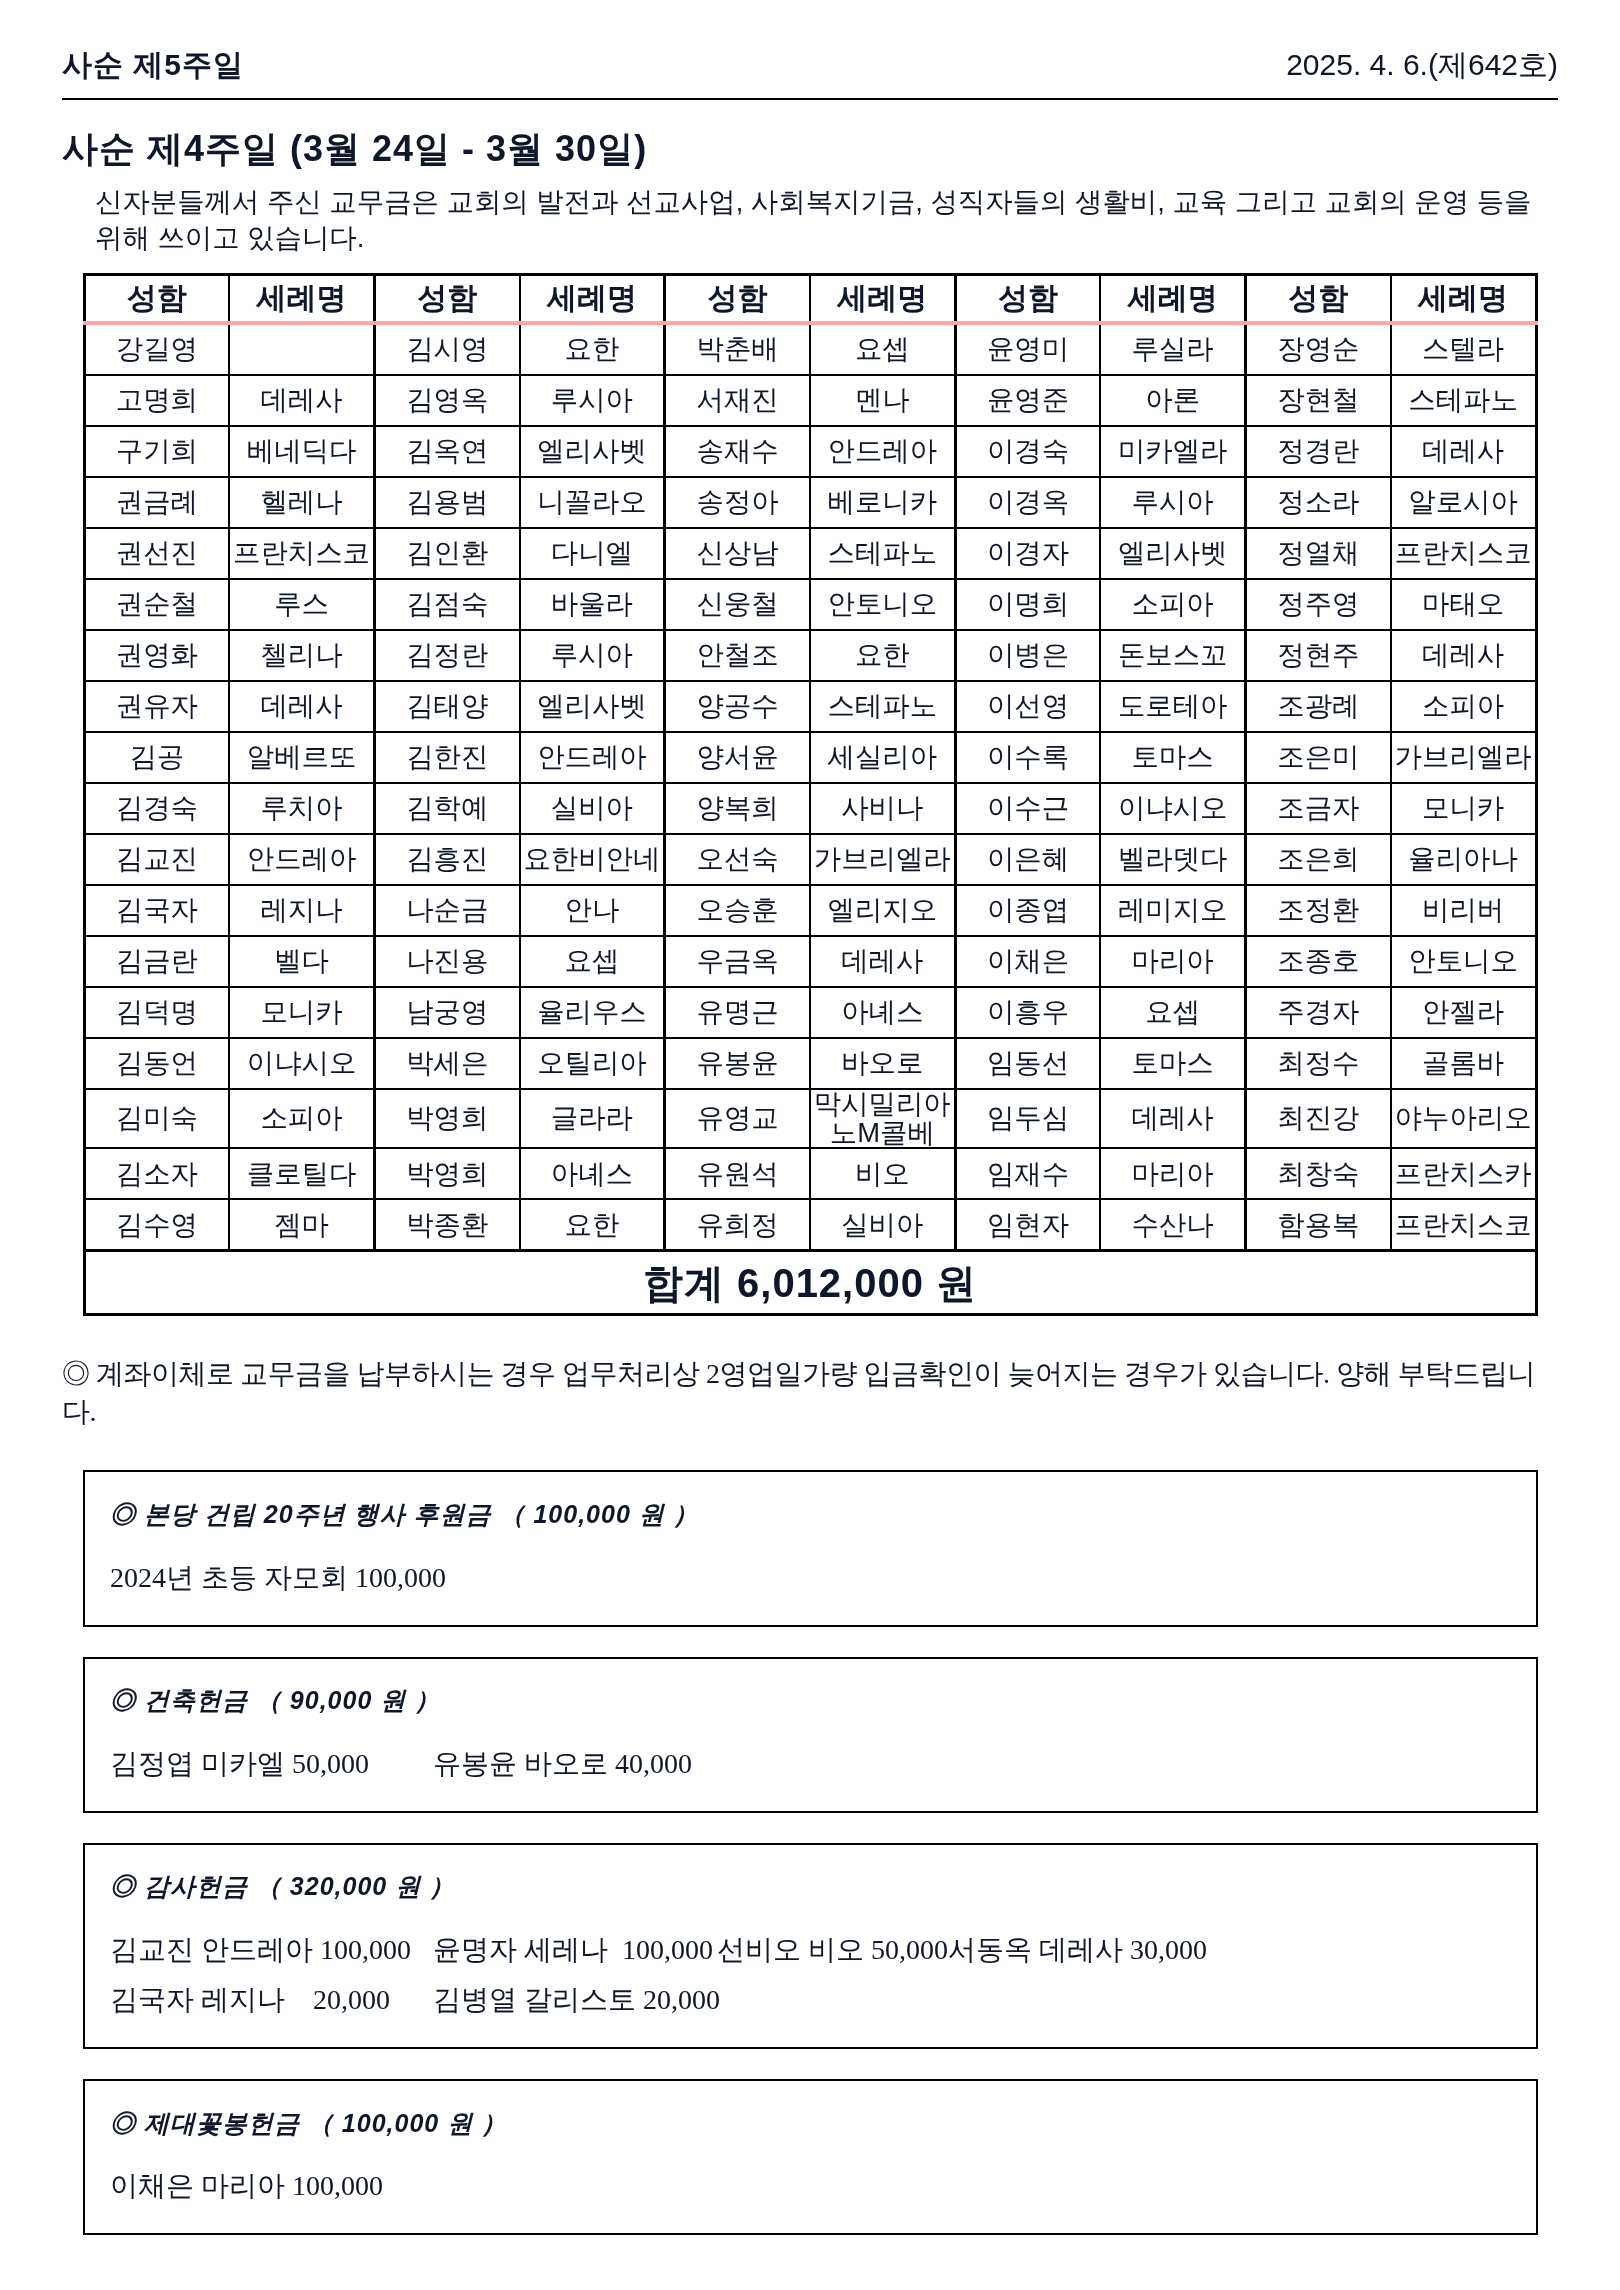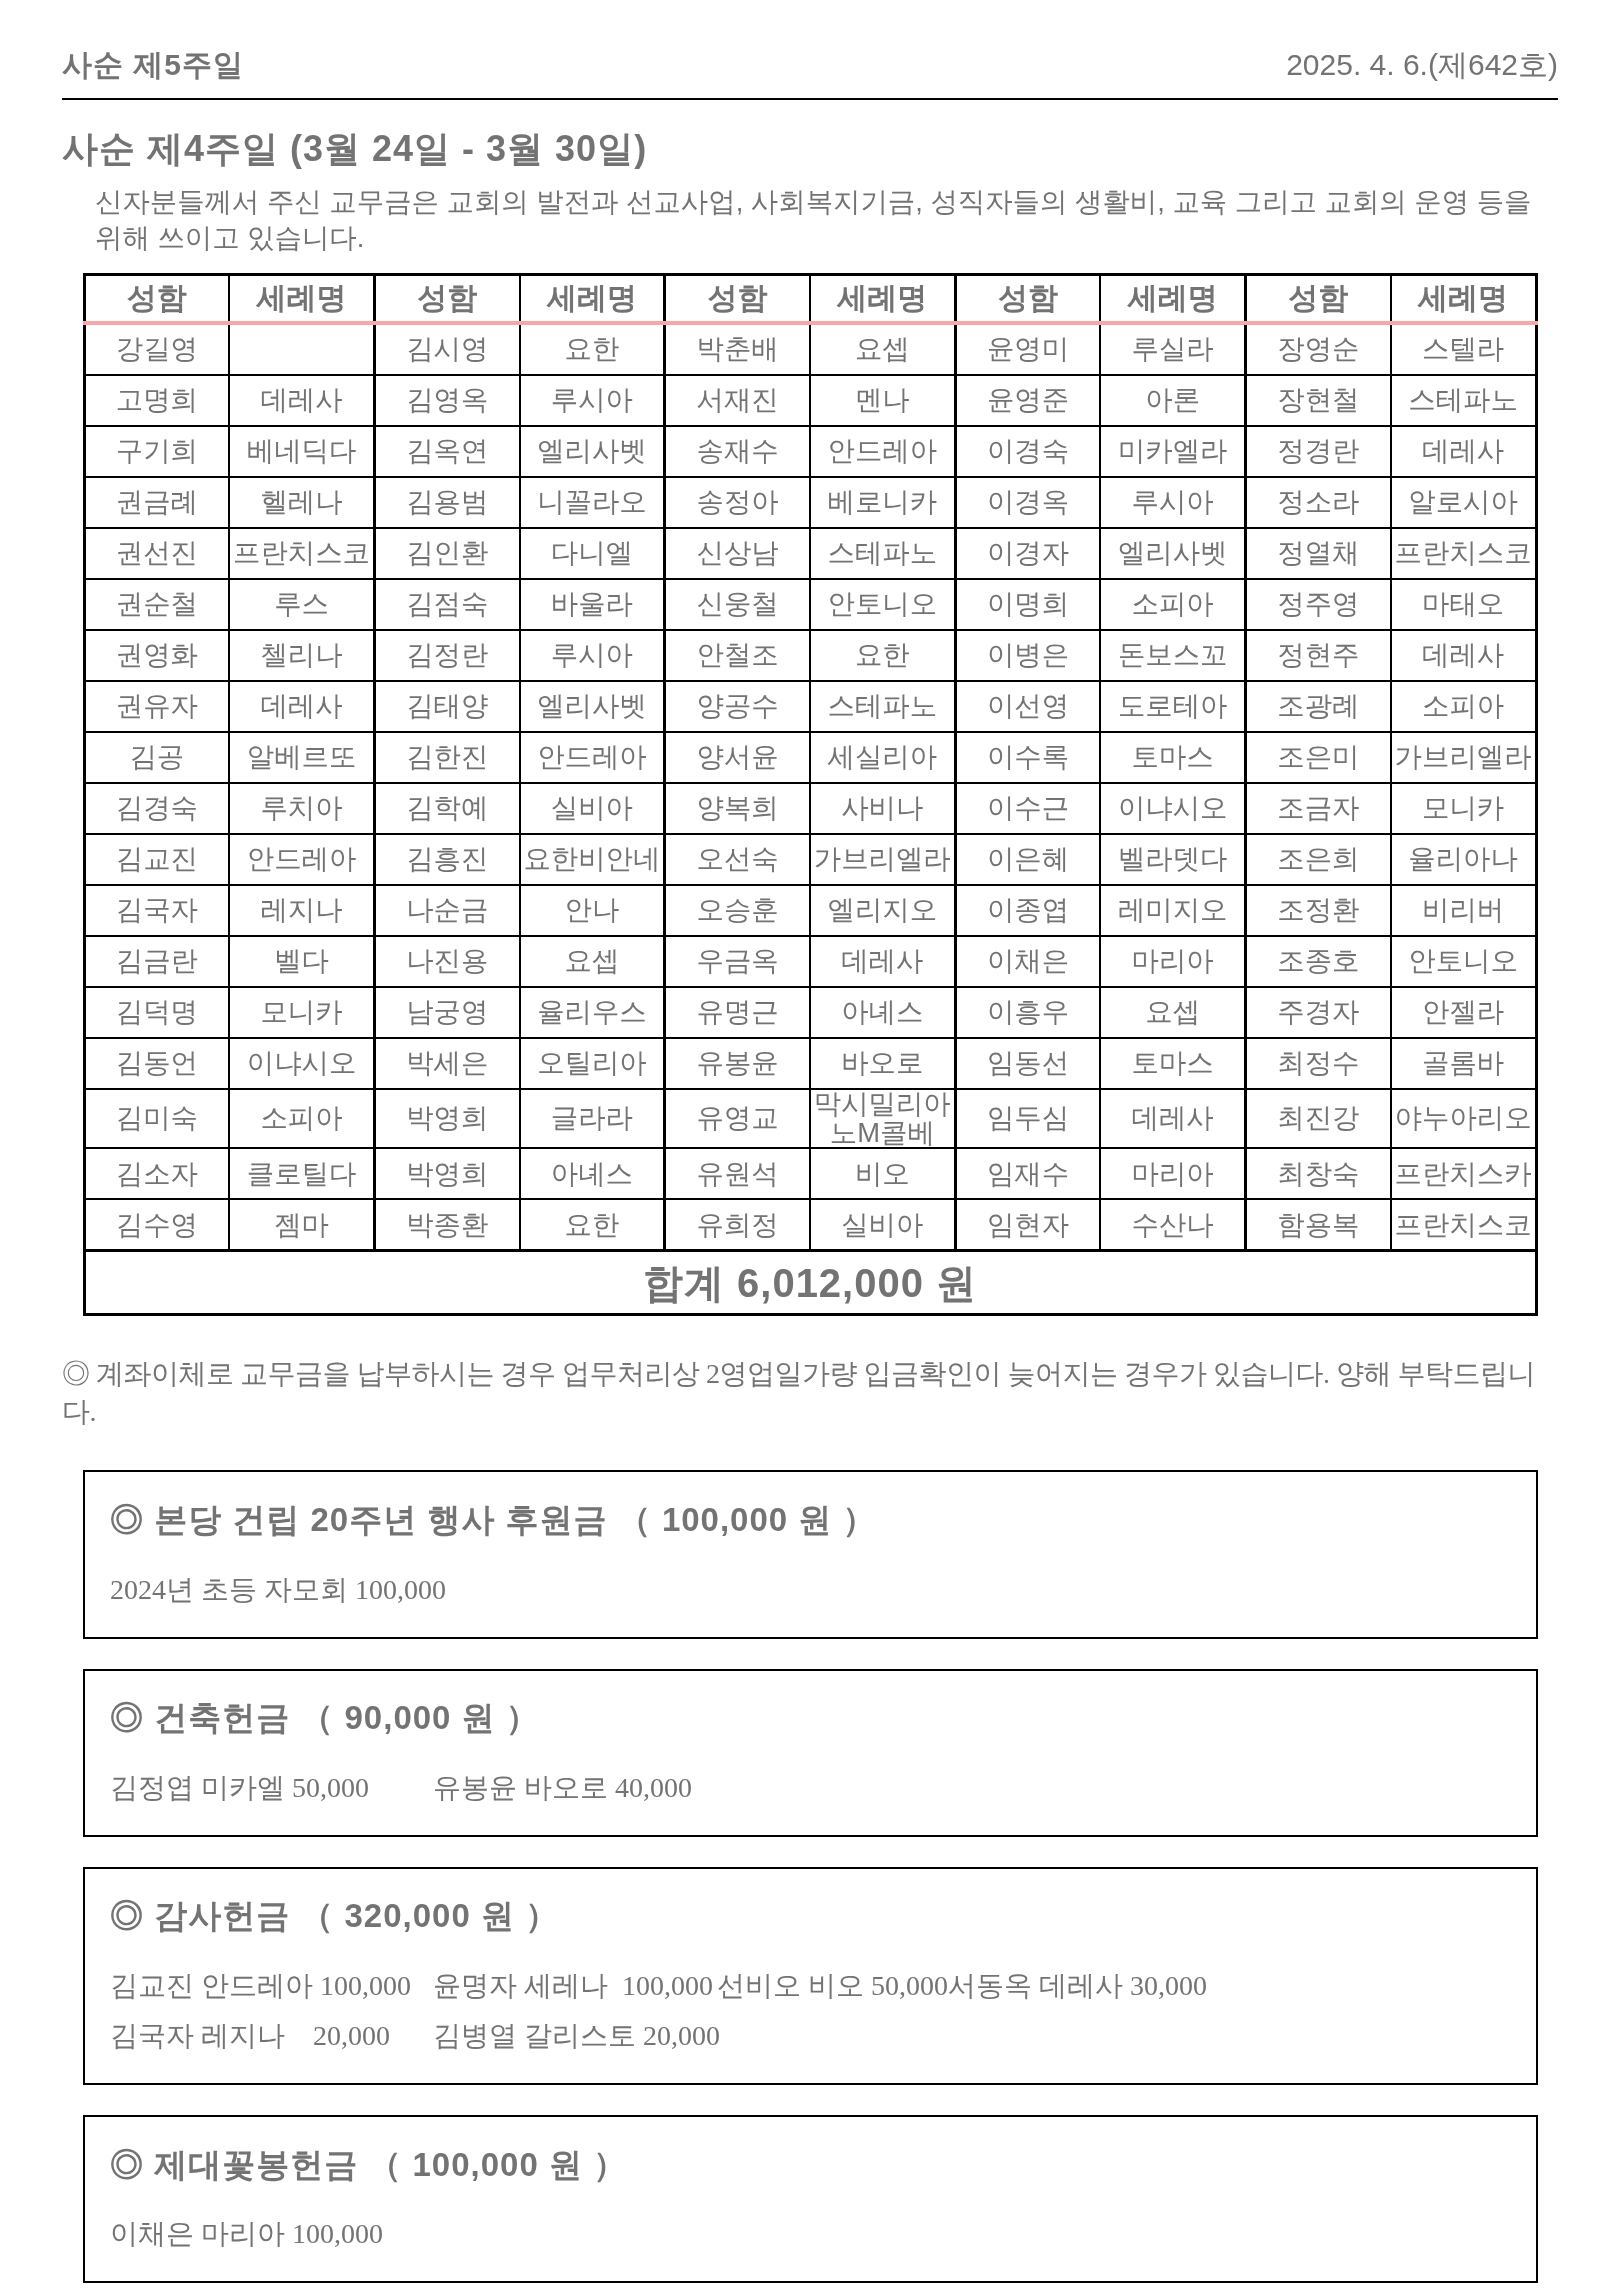--- a/index.html
+++ b/index.html
@@ -1,18 +1,18 @@
 <!DOCTYPE html>
 <html lang="ko"><head>
 <meta charset="utf-8">
 <style>
   html,body{margin:0;padding:0;background:#e8e8e8;}
   .page{
     width:1620px;height:2291px;box-sizing:border-box;
-    margin:0 auto;background:#ffffff;color:#737373;
+    margin:0 auto;background:#ffffff;color:#0f172a;
     padding:45px 62px 0 62px;
     font-family:"Liberation Sans", sans-serif;
     overflow:hidden;
   }
   
   .top-bar{display:flex;justify-content:space-between;align-items:baseline;}
   .masthead-title{font-size:30px;font-weight:800;letter-spacing:1px;}
   .masthead-date{font-size:30px;font-weight:400;}
   .head-rule{border:none;border-top:2.9px solid #000;margin:11.8px 0 0 0;}
 
@@ -41,21 +41,21 @@
   .transfer-note{
     font-family:"Liberation Serif", serif;
     font-size:28px;margin:39px 0 39px 0;letter-spacing:-0.5px;
   }
 
   
   .info-box{
     border:2.9px solid #000;margin:0 auto 30px auto;width:1455px;box-sizing:border-box;
     padding:21.6px 25.5px 21.6px 25.5px;
   }
-  .box-title{font-size:33px;font-weight:800;margin:3.9px 0 21.6px 0;letter-spacing:1px;}
+  .box-title{font-size:25px;font-weight:800;margin:3.9px 0 21.6px 0;letter-spacing:1px;font-style:italic;}
   .box-line{
     font-family:Liberation Serif, serif;
     font-size:28px;line-height:1.8;white-space:pre-wrap;
   }
   .box-entry{display:inline-block;white-space:pre-wrap;}
   .box-line .box-entry:nth-child(1){min-width:323px;}
   .box-line .box-entry:nth-child(2){min-width:284px;}
   .box-line .box-entry:nth-child(3){min-width:230px;}
   .box-line .box-entry:only-child{min-width:0;}
 </style>

